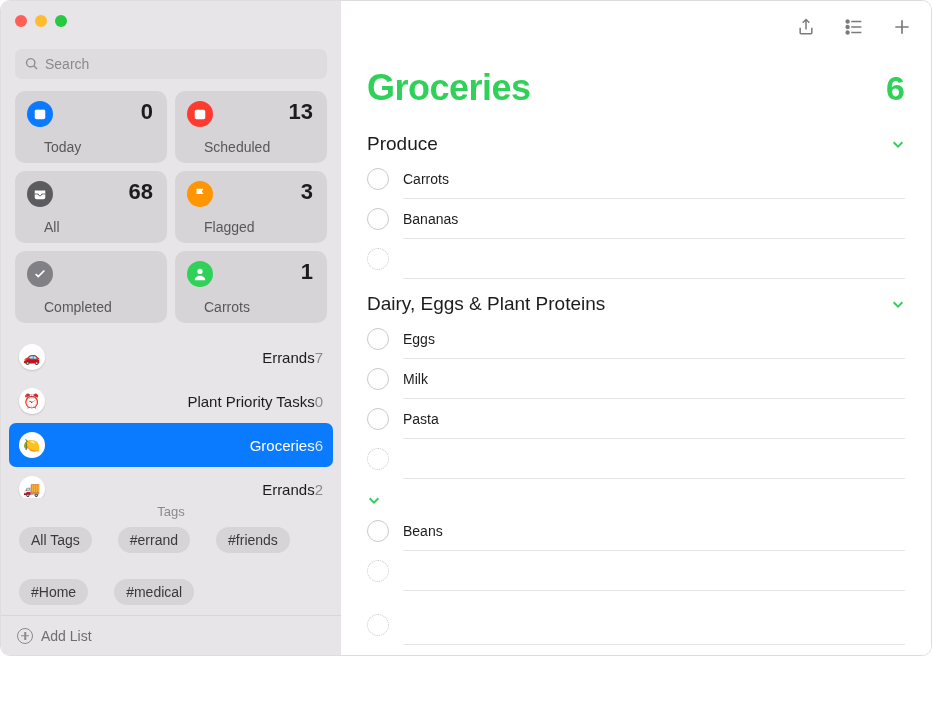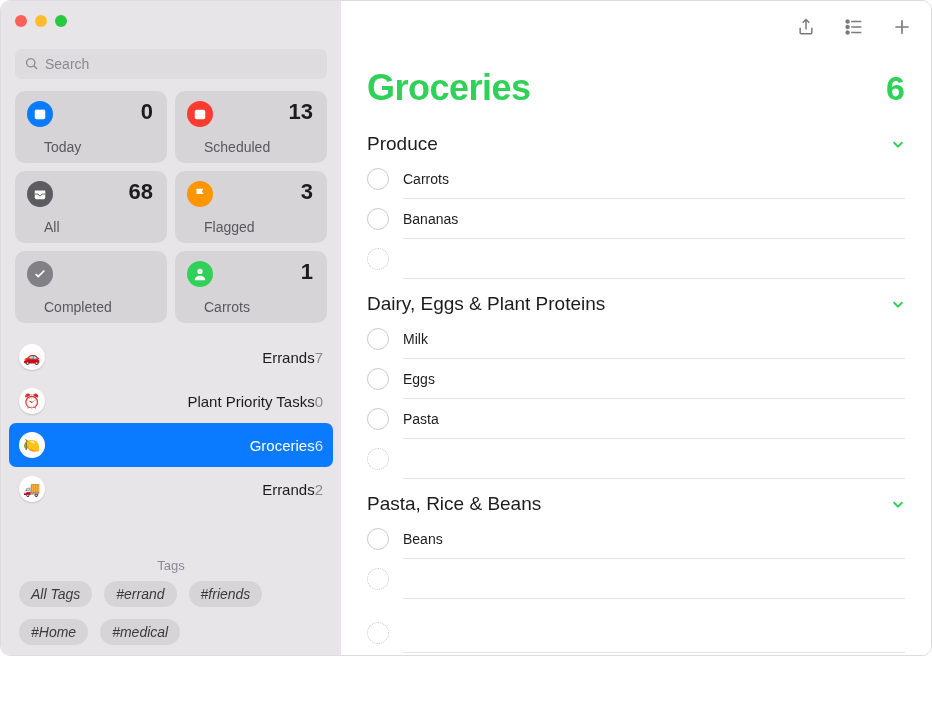--- a/index.html
+++ b/index.html
@@ -29,21 +29,21 @@
 .lists { margin-top: 12px; flex:1; overflow:auto;}
 .list-row { display:flex; align-items:center; height:44px; padding:0 18px; font-size:15px; color:#1c1c1e; cursor:pointer;}
 .list-row.selected { background:#0a7aff; color:#fff; border-radius:7px; margin:0 8px; padding:0 10px;}
 .list-row .li-icon{ width:26px; height:26px; border-radius:50%; background:#fff; margin-right:12px; display:flex;align-items:center;justify-content:center; font-size:14px; box-shadow:0 1px 2px rgba(0,0,0,.15);}
 .list-row.selected .li-icon{box-shadow:none;}
 .list-row .li-name{ flex:1;text-align:right;}
 .list-row .li-count{ color:#8a8a8e; font-size:15px;}
 .list-row.selected .li-count{ color:#cfe3ff;}
 .tags-sec { padding: 6px 18px 10px 18px;}
 .tags-title{ font-size:13px; color:#8a8a8e; margin-bottom:8px;text-align:center;}
-.tag-chips{ display:flex; flex-wrap:wrap; gap:12px;font-style:italic;}
+.tag-chips{ display:flex; flex-wrap:wrap; gap:26px;}
 .tag{ background:#d6d4d7; border-radius:14px; padding:5px 12px; font-size:14px; color:#3a3a3c; cursor:pointer;}
 .addlist{ height:40px; display:flex; align-items:center; padding:0 16px; font-size:14px; color:#6e6e72; border-top:1px solid #d8d6d9; gap:8px; cursor:pointer;}
 .addlist .plus{ width:16px;height:16px;border:1.5px solid #8a8a8e;border-radius:50%; position:relative;}
 .addlist .plus::before,.addlist .plus::after{content:"";position:absolute;background:#8a8a8e;}
 .addlist .plus::before{left:3px;right:3px;top:50%;height:1.5px;transform:translateY(-50%);}
 .addlist .plus::after{top:3px;bottom:3px;left:50%;width:1.5px;transform:translateX(-50%);}
 
 .main { flex:1; background:#fff; display:flex; flex-direction:column; position:relative;}
 .toolbar { height:52px; display:flex; justify-content:flex-end; align-items:center; padding:0 18px; gap:26px;}
 .tb-btn{ width:22px; height:22px; color:#7a7a7e; cursor:pointer; display:flex;align-items:center;justify-content:center;}
@@ -168,20 +168,24 @@
       <div class="tags-title">Tags</div>
       <div class="tag-chips" id="tags-container">
           <div class="tag">All Tags</div>
           <div class="tag">#errand</div>
           <div class="tag">#friends</div>
           <div class="tag">#Home</div>
           <div class="tag">#medical</div>
         </div>
     </div>
 
+    <div class="addlist">
+      <span class="plus"></span>
+      <span>Add List</span>
+    </div>
   </div>
 
   <div class="main">
     <div class="toolbar">
       <div class="tb-btn">
         <svg width="20" height="20" viewBox="0 0 24 24" fill="none" stroke="currentColor" stroke-width="1.8">
             <path d="M12 3v12M8 7l4-4 4 4M5 13v6a1 1 0 001 1h12a1 1 0 001-1v-6"></path>
           </svg>
       </div>
       <div class="tb-btn">
@@ -232,38 +236,37 @@
           <div class="sec-head">
             <h2>Dairy, Eggs &amp; Plant Proteins</h2>
             <span class="sec-chev">
               <svg width="14" height="14" viewBox="0 0 16 16" fill="none" stroke="#30d158" stroke-width="2.2">
                 <path d="M3 6l5 5 5-5"></path>
               </svg>
             </span>
           </div>
           <div class="item">
             <div class="radio"></div>
+            <div class="txt">Eggs</div>
+          </div>
+          <div class="item">
+            <div class="radio"></div>
             <div class="txt">Milk</div>
           </div>
           <div class="item">
             <div class="radio"></div>
-            <div class="txt">Eggs</div>
-          </div>
-          <div class="item">
-            <div class="radio"></div>
             <div class="txt">Pasta</div>
           </div>
           <div class="item empty">
             <div class="radio dotted"></div>
             <div class="txt">&nbsp;</div>
           </div>
         </div>
         <div class="section">
           <div class="sec-head">
-            <h2>Pasta, Rice &amp; Beans</h2>
             <span class="sec-chev">
               <svg width="14" height="14" viewBox="0 0 16 16" fill="none" stroke="#30d158" stroke-width="2.2">
                 <path d="M3 6l5 5 5-5"></path>
               </svg>
             </span>
           </div>
           <div class="item">
             <div class="radio"></div>
             <div class="txt">Beans</div>
           </div>

